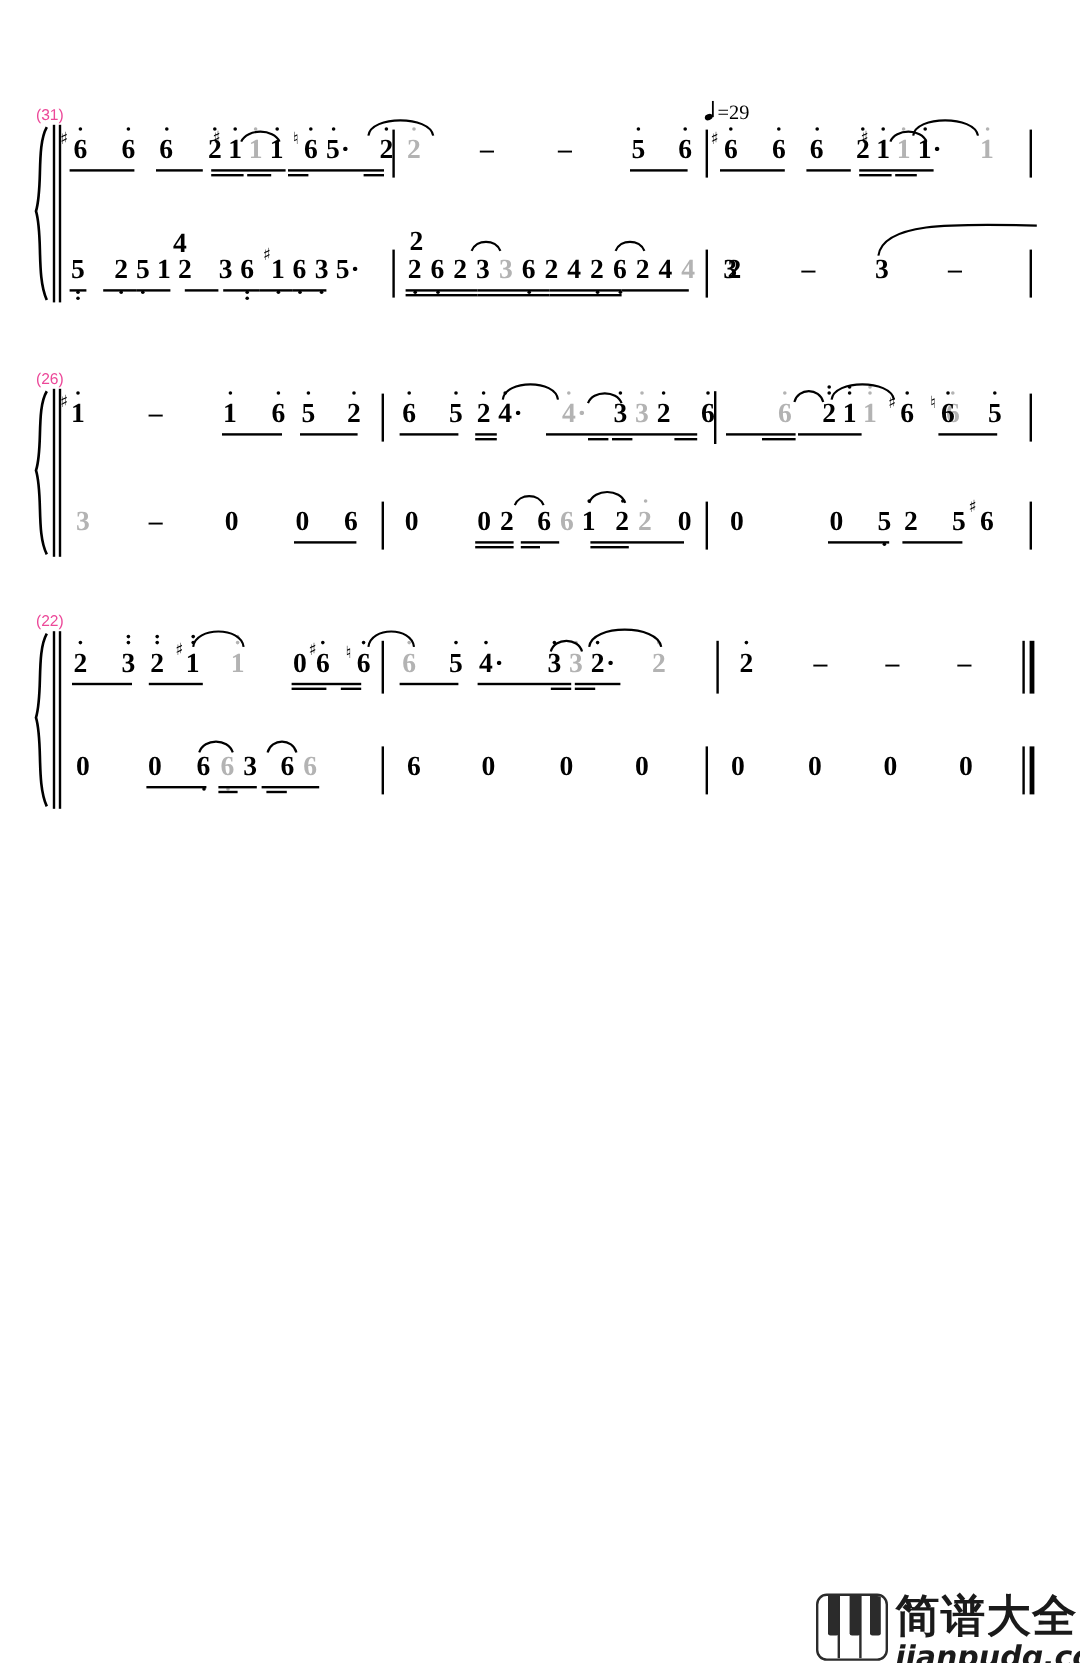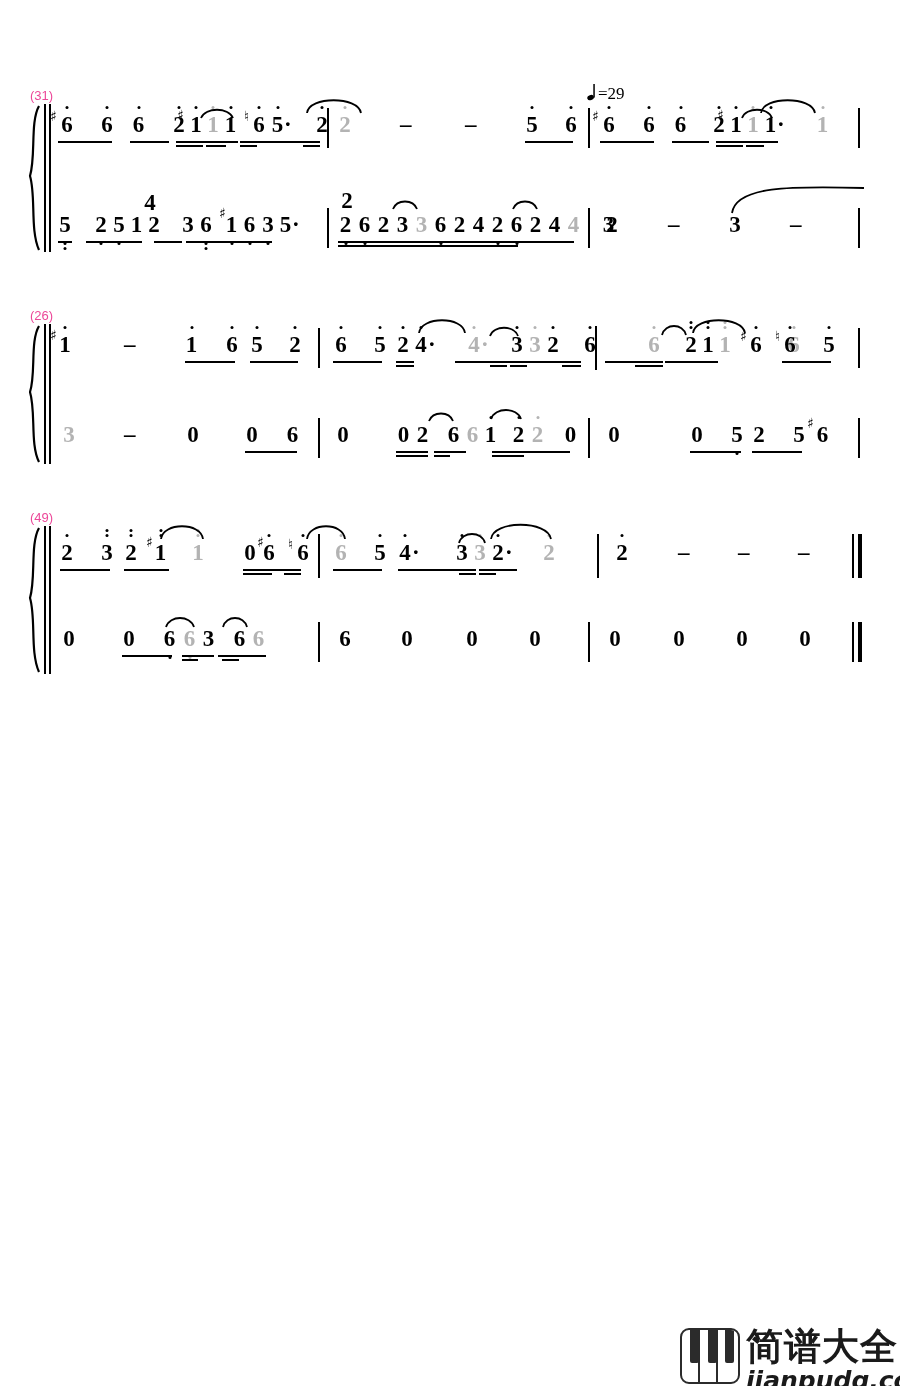--- a/index.html
+++ b/index.html
@@ -560,21 +560,21 @@
         <span class="n" style="width:15px;">
           <span class="acc" style="left:-8px;top:-6px;">♯</span>6</span>
       </div>
 
       <div class="bar" style="left:858px;top:-4px;height:40px;"></div>
     </div>
   </div>
 
   <div class="system" style="top:400px;height:280px;">
 
-    <div class="sys-label" style="left:30px;top:110px;">(49)</div>
+    <div class="sys-label" style="left:30px;top:110px;">(22)</div>
 
     <div class="brace" style="left:24px;top:126px;">
       <svg width="18" height="148" viewBox="0 0 18 148">
         <path d="M15 2 C6 18, 12 52, 6 72 C12 92, 6 126, 15 146" fill="none" stroke="#000" stroke-width="2.2"></path>
       </svg>
     </div>
     <div class="dbar" style="left:44px;top:126px;width:2px;height:148px;"></div>
     <div class="dbar" style="left:49px;top:126px;width:2px;height:148px;"></div>
 
     <div class="row" style="top:140px;">

